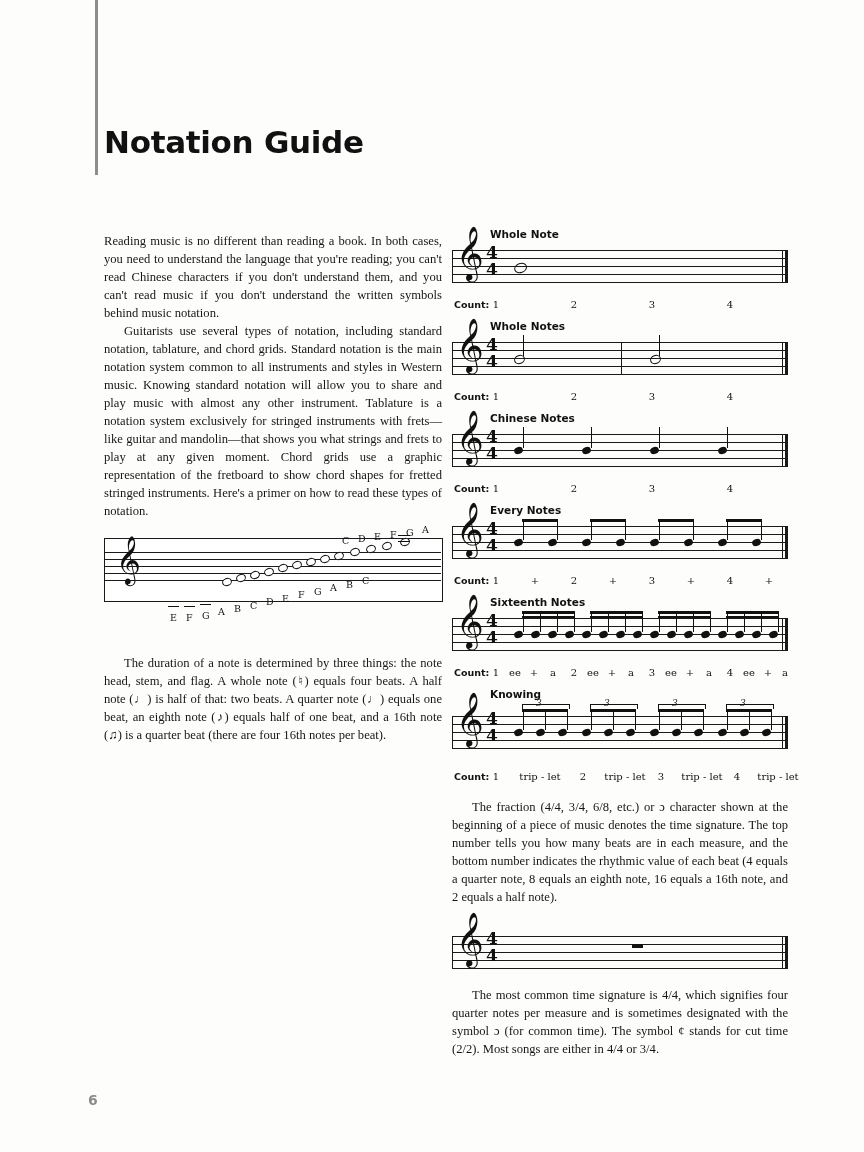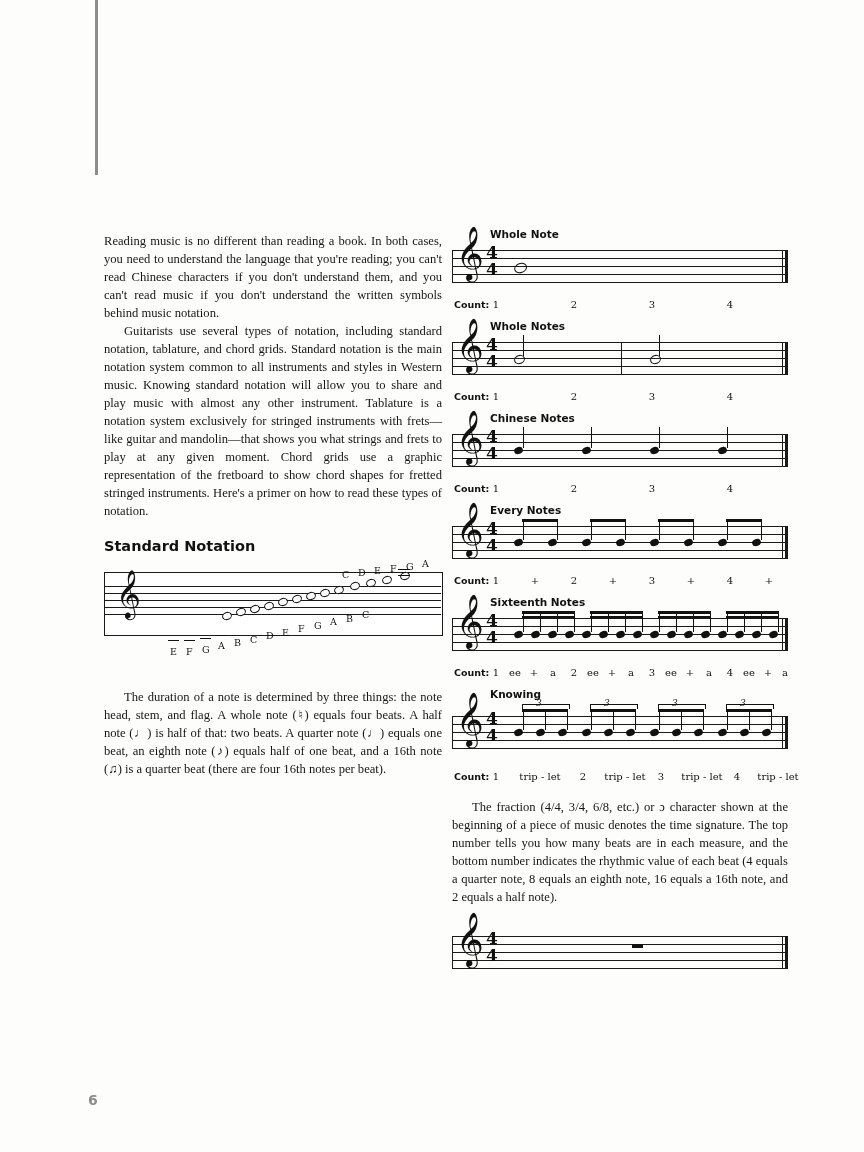--- a/index.html
+++ b/index.html
@@ -273,27 +273,27 @@
     letter-spacing: 0.2px;
     color: #8c8c8c;
   }
 </style>
 </head>
 <body>
 
 <div class="page">
 
   <div class="title-rule"></div>
+  <div class="page-title">Notation Guide</div>
 
   <div class="col-left">
 
     <p class="body">Reading music is no different than reading a book. In both cases, you need to understand the language that you're reading; you can't read Chinese characters if you don't understand them, and you can't read music if you don't understand the written symbols behind music notation.</p>
     <p class="body">Guitarists use several types of notation, including standard notation, tablature, and chord grids. Standard notation is the main notation system common to all instruments and styles in Western music. Knowing standard notation will allow you to share and play music with almost any other instrument. Tablature is a notation system exclusively for stringed instruments with frets—like guitar and mandolin—that shows you what strings and frets to play at any given moment. Chord grids use a graphic representation of the fretboard to show chord shapes for fretted stringed instruments. Here's a primer on how to read these types of notation.</p>
 
-    <h2 class="sub">Standard Notation</h2>
 
     <div class="pitchdiag">
       <div class="frame"></div>
       <div class="sline" style="top:14px;"></div>
       <div class="sline" style="top:21px;"></div>
       <div class="sline" style="top:28px;"></div>
       <div class="sline" style="top:35px;"></div>
       <div class="sline" style="top:42px;"></div>
       <div class="clef" style="left:12px; top:1px; font-size:42px;">𝄞</div>
 
@@ -657,19 +657,20 @@
         <div class="barline" style="right:5px;"></div>
         <div class="clef">𝄞</div>
         <div class="timesig">
           <span>4</span>
             <span>4</span>
         </div>
         <div class="rest-half" style="left:180px; top:16px;"></div>
       </div>
     </div>
 
+    <p class="body" style="text-indent:20px; margin-top:18px;">The most common time signature is 4/4, which signifies four quarter notes per measure and is sometimes designated with the symbol ɔ (for common time). The symbol ¢ stands for cut time (2/2). Most songs are either in 4/4 or 3/4.</p>
   </div>
 
   <div class="footer">
     <span class="pg">6</span>
   </div>
 
 </div>
 
 </body></html>

